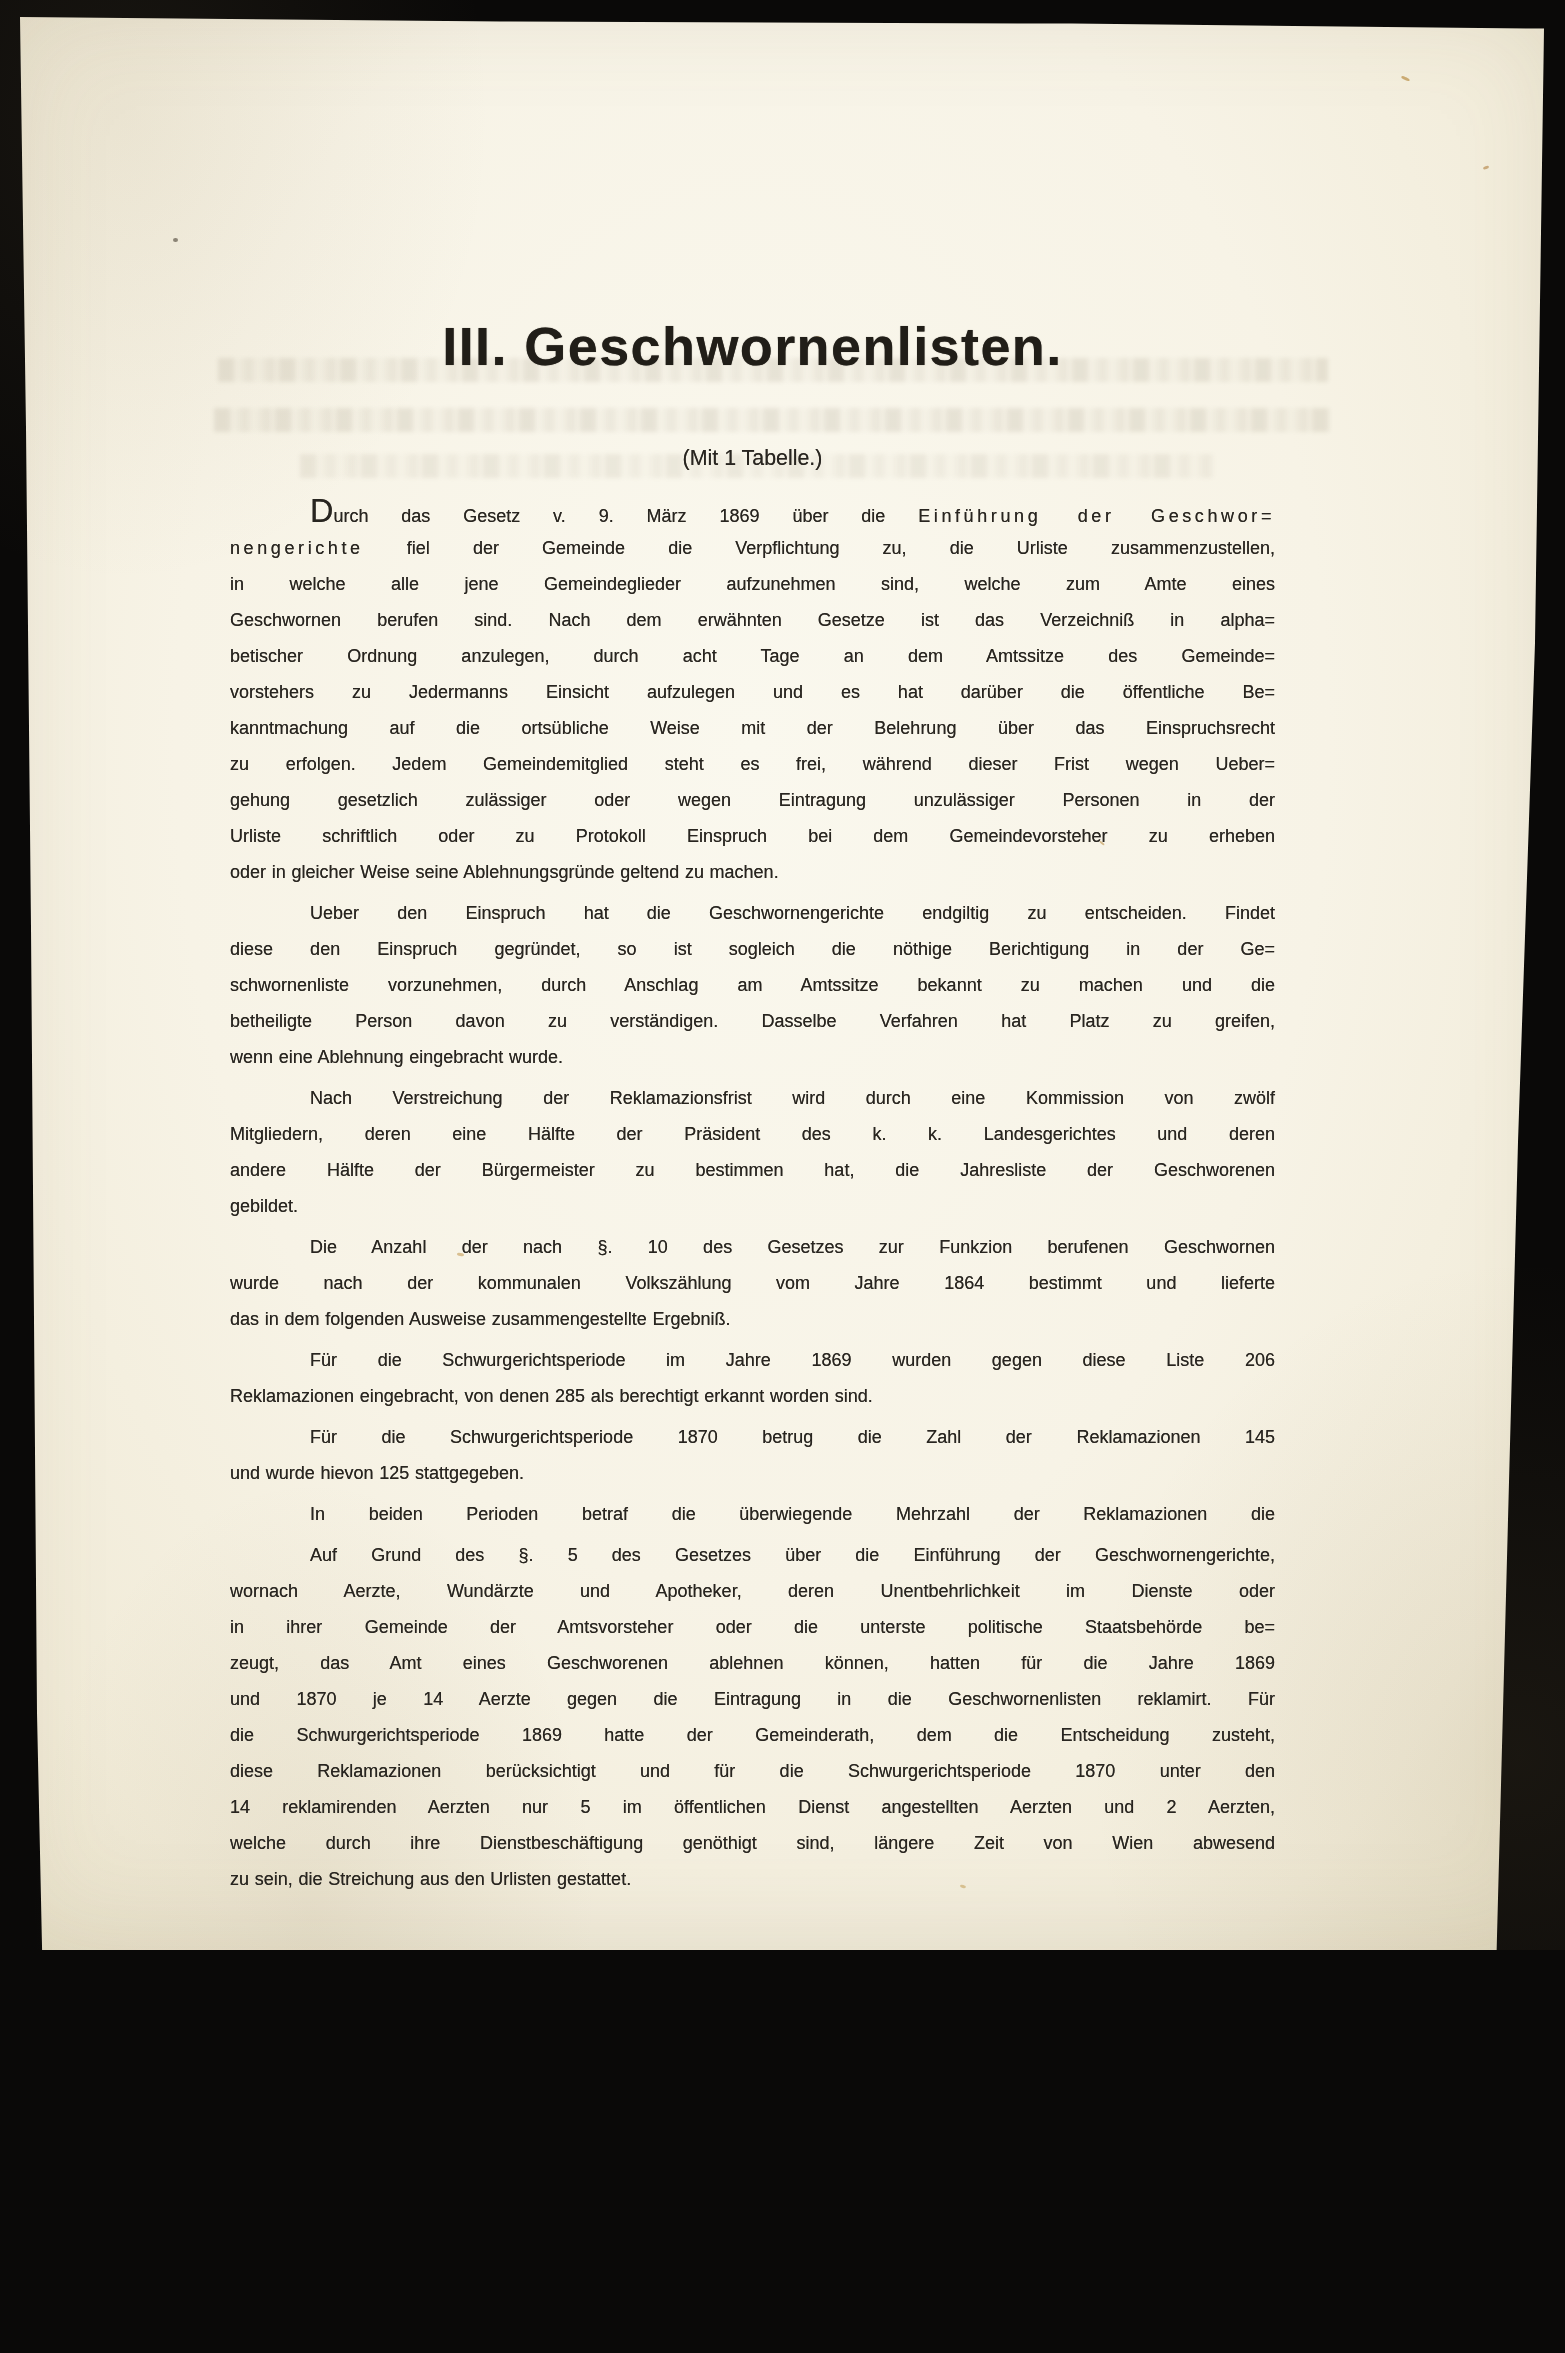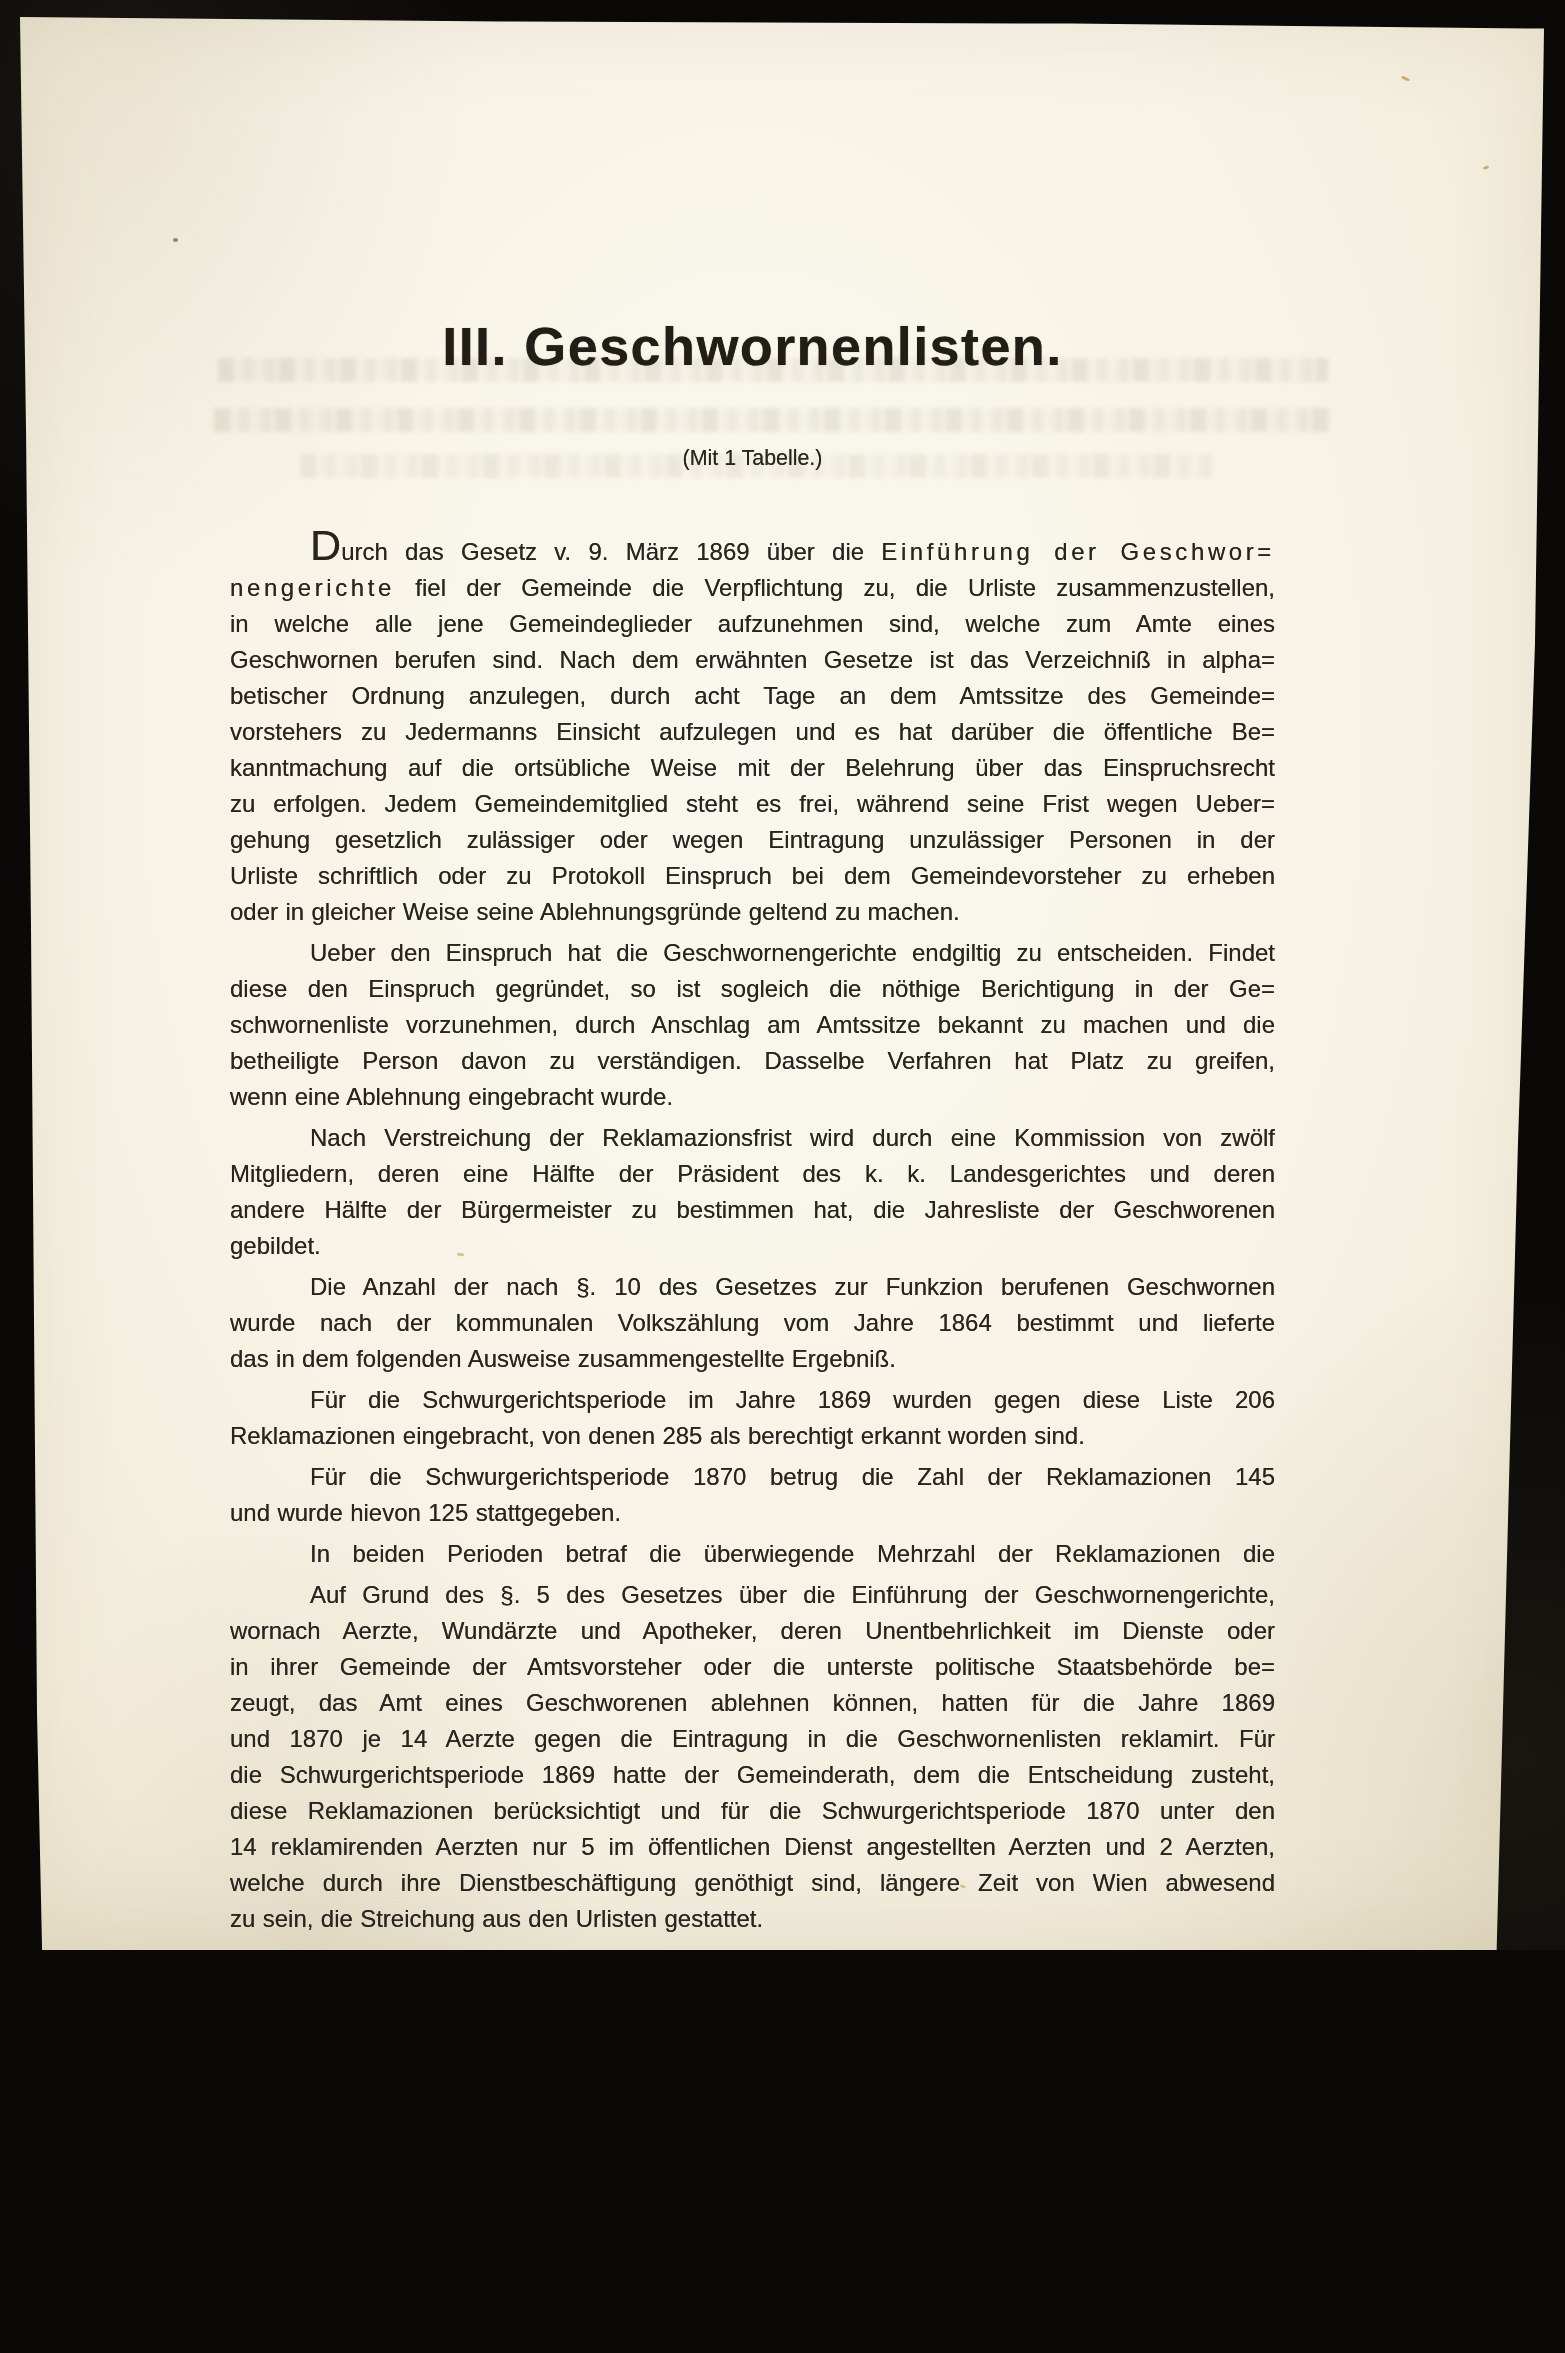--- a/index.html
+++ b/index.html
@@ -59,22 +59,22 @@
     text-shadow:0 0 0.7px rgba(30,26,20,.85);
     white-space:nowrap;
   }
   .subtitle{
     position:absolute;left:230px;width:1045px;top:444px;
     font-size:21.4px;line-height:1.4;text-align:center;color:var(--ink);
     text-shadow:0 0 0.4px rgba(40,35,28,.7);
   }
   
   .body-text{
-    position:absolute;left:230px;top:530px;width:1045px;
-    font-size:24px;line-height:44px;color:var(--ink);
+    position:absolute;left:230px;top:500px;width:1045px;
+    font-size:18px;line-height:24px;color:var(--ink);
     text-shadow:0 0 0.4px rgba(40,35,28,.75);
     word-spacing:0.7px;
   }
   .para{margin:0 0 5px 0;}
   .line{
     text-align:justify;
     text-align-last:justify;
     white-space:normal;
     height:36px;overflow:visible;
   }
@@ -118,21 +118,21 @@
 
   <div class="body-text">
       <div class="para">
         <div class="line first dropcap"><span>Durch das Gesetz v. 9. März 1869 über die </span><span class="sperr">Einführung der Geschwor=</span></div>
         <div class="line"><span class="sperr">nengerichte</span><span> fiel der Gemeinde die Verpflichtung zu, die Urliste zusammenzustellen,</span></div>
         <div class="line"><span>in welche alle jene Gemeindeglieder aufzunehmen sind, welche zum Amte eines</span></div>
         <div class="line"><span>Geschwornen berufen sind. Nach dem erwähnten Gesetze ist das Verzeichniß in alpha=</span></div>
         <div class="line"><span>betischer Ordnung anzulegen, durch acht Tage an dem Amtssitze des Gemeinde=</span></div>
         <div class="line"><span>vorstehers zu Jedermanns Einsicht aufzulegen und es hat darüber die öffentliche Be=</span></div>
         <div class="line"><span>kanntmachung auf die ortsübliche Weise mit der Belehrung über das Einspruchsrecht</span></div>
-        <div class="line"><span>zu erfolgen. Jedem Gemeindemitglied steht es frei, während seine Frist wegen Ueber=</span></div>
+        <div class="line"><span>zu erfolgen. Jedem Gemeindemitglied steht es frei, während dieser Frist wegen Ueber=</span></div>
         <div class="line"><span>gehung gesetzlich zulässiger oder wegen Eintragung unzulässiger Personen in der</span></div>
         <div class="line"><span>Urliste schriftlich oder zu Protokoll Einspruch bei dem Gemeindevorsteher zu erheben</span></div>
         <div class="line last"><span>oder in gleicher Weise seine Ablehnungsgründe geltend zu machen.</span></div>
       </div>
       <div class="para">
         <div class="line first"><span>Ueber den Einspruch hat die Geschwornengerichte endgiltig zu entscheiden. Findet</span></div>
         <div class="line"><span>diese den Einspruch gegründet, so ist sogleich die nöthige Berichtigung in der Ge=</span></div>
         <div class="line"><span>schwornenliste vorzunehmen, durch Anschlag am Amtssitze bekannt zu machen und die</span></div>
         <div class="line"><span>betheiligte Person davon zu verständigen. Dasselbe Verfahren hat Platz zu greifen,</span></div>
         <div class="line last"><span>wenn eine Ablehnung eingebracht wurde.</span></div>

